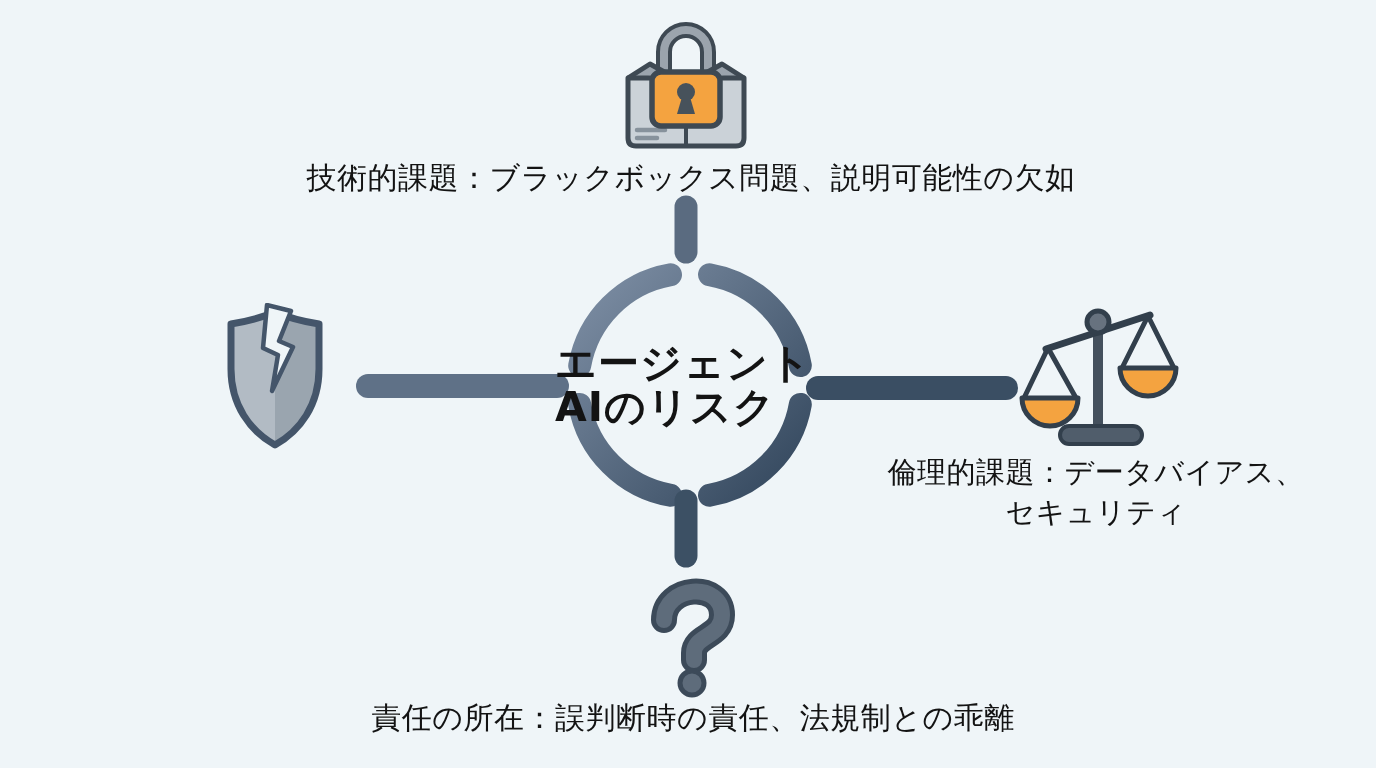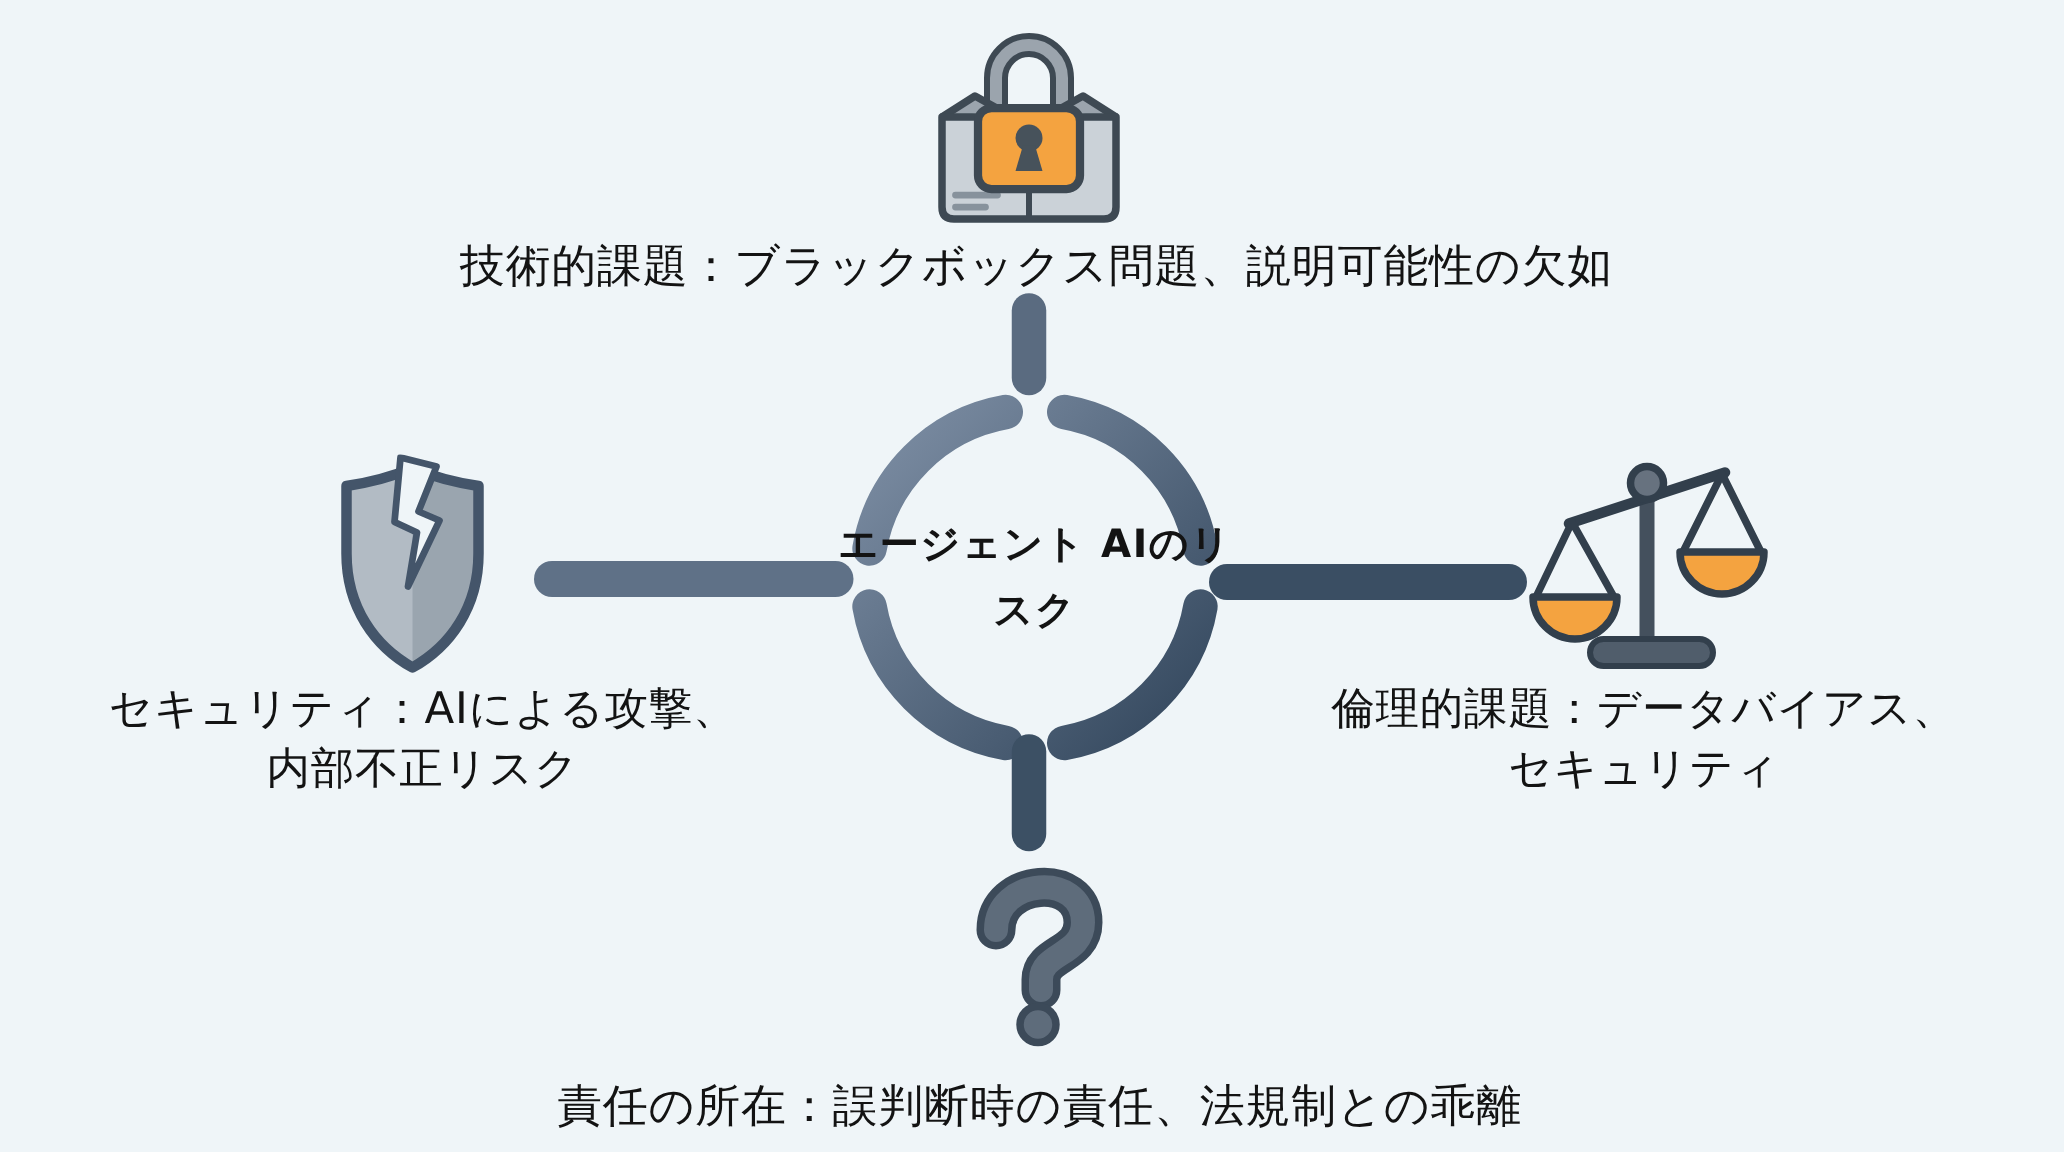--- a/index.html
+++ b/index.html
@@ -20,22 +20,21 @@
     line-height:40px;
     letter-spacing:0.5px;
     white-space:nowrap;
   }
   .label .line{display:block;}
   .center-title{
     position:absolute;
     left:555px;top:341px;width:270px;
     font-weight:800;
     color:var(--text,#131313);
-    text-align:center;
-    font-size:26px;
+    font-size:41px;
     line-height:44px;
     letter-spacing:1px;
   }
   
   .outline-s{stroke:var(--icon-outline,#3e4953);}
   .fill-orange{fill:var(--accent-orange,#f4a340);}
   .fill-graylight{fill:var(--icon-gray-light,#cbd2d8);}
   .fill-gray{fill:var(--icon-gray,#9ba4ad);}
   .fill-bg{fill:var(--background,#eff5f8);}
 </style>
@@ -97,24 +96,20 @@
           <rect x="60" y="0" width="60" height="152"></rect>
         </clipPath>
     </defs>
     <path id="shieldShape" d="M60,9 C74,15 91,19 104,21 L104,66 C104,102 85,128 60,142 C35,128 16,102 16,66 L16,21 C29,19 46,15 60,9 Z" fill="var(--shield-fill-light,#b2bbc4)" stroke="none"></path>
     <path d="M60,9 C74,15 91,19 104,21 L104,66 C104,102 85,128 60,142 C35,128 16,102 16,66 L16,21 C29,19 46,15 60,9 Z" fill="var(--shield-fill-dark,#9aa5af)" clip-path="url(#shieldRight)"></path>
     <path d="M60,9 C74,15 91,19 104,21 L104,66 C104,102 85,128 60,142 C35,128 16,102 16,66 L16,21 C29,19 46,15 60,9 Z" fill="none" stroke="#44556a" stroke-width="7" stroke-linejoin="round"></path>
 
     <path d="M52,2 L76,8 L64,38 L78,44 L57,88 L63,52 L48,45 Z" class="fill-bg" stroke="#44556a" stroke-width="4.5" stroke-linejoin="round"></path>
   </svg>
 
-  <div class="label" style="left:52px;top:452px;width:460px;">
-    <span class="line">セキュリティ：AIによる攻撃、</span>
-    <span class="line">内部不正リスク</span>
-  </div>
 
   <svg class="abs" style="left:1018px;top:306px;" width="164" height="142" viewBox="0 0 164 142">
 
     <line x1="80" y1="16" x2="80" y2="124" stroke="#44505d" stroke-width="10"></line>
 
     <rect x="42" y="120" width="82" height="18" rx="9" fill="var(--scale-base-fill,#505d6b)" stroke="#323f4c" stroke-width="4"></rect>
 
     <line x1="28" y1="43" x2="132" y2="9" stroke="#323f4c" stroke-width="7" stroke-linecap="round"></line>
 
     <path d="M30,42 L6,92 M30,42 L58,92" fill="none" stroke="#323f4c" stroke-width="5" stroke-linecap="round"></path>
@@ -132,15 +127,15 @@
     <span class="line">倫理的課題：データバイアス、</span>
     <span class="line">セキュリティ</span>
   </div>
 
   <svg class="abs" style="left:640px;top:575px;" width="100" height="128" viewBox="0 0 100 128">
     <path d="M24,45 C24,10 82,6 82,40 C82,62 54,60 54,78 L54,85" fill="none" stroke="#3c4a59" stroke-width="26" stroke-linecap="round"></path>
     <path d="M24,45 C24,10 82,6 82,40 C82,62 54,60 54,78 L54,85" fill="none" stroke="var(--question-fill,#5e6c7b)" stroke-width="16" stroke-linecap="round"></path>
     <circle cx="52" cy="108" r="12" fill="var(--question-fill,#5e6c7b)" stroke="#3c4a59" stroke-width="5"></circle>
   </svg>
 
-  <div class="label" style="left:343px;top:698px;width:700px;font-size:30px;margin-top:20px;">責任の所在：誤判断時の責任、法規制との乖離</div>
+  <div class="label" style="left:343px;top:698px;width:700px;font-size:30px;">責任の所在：誤判断時の責任、法規制との乖離</div>
 
 </div>
 
 </body></html>

